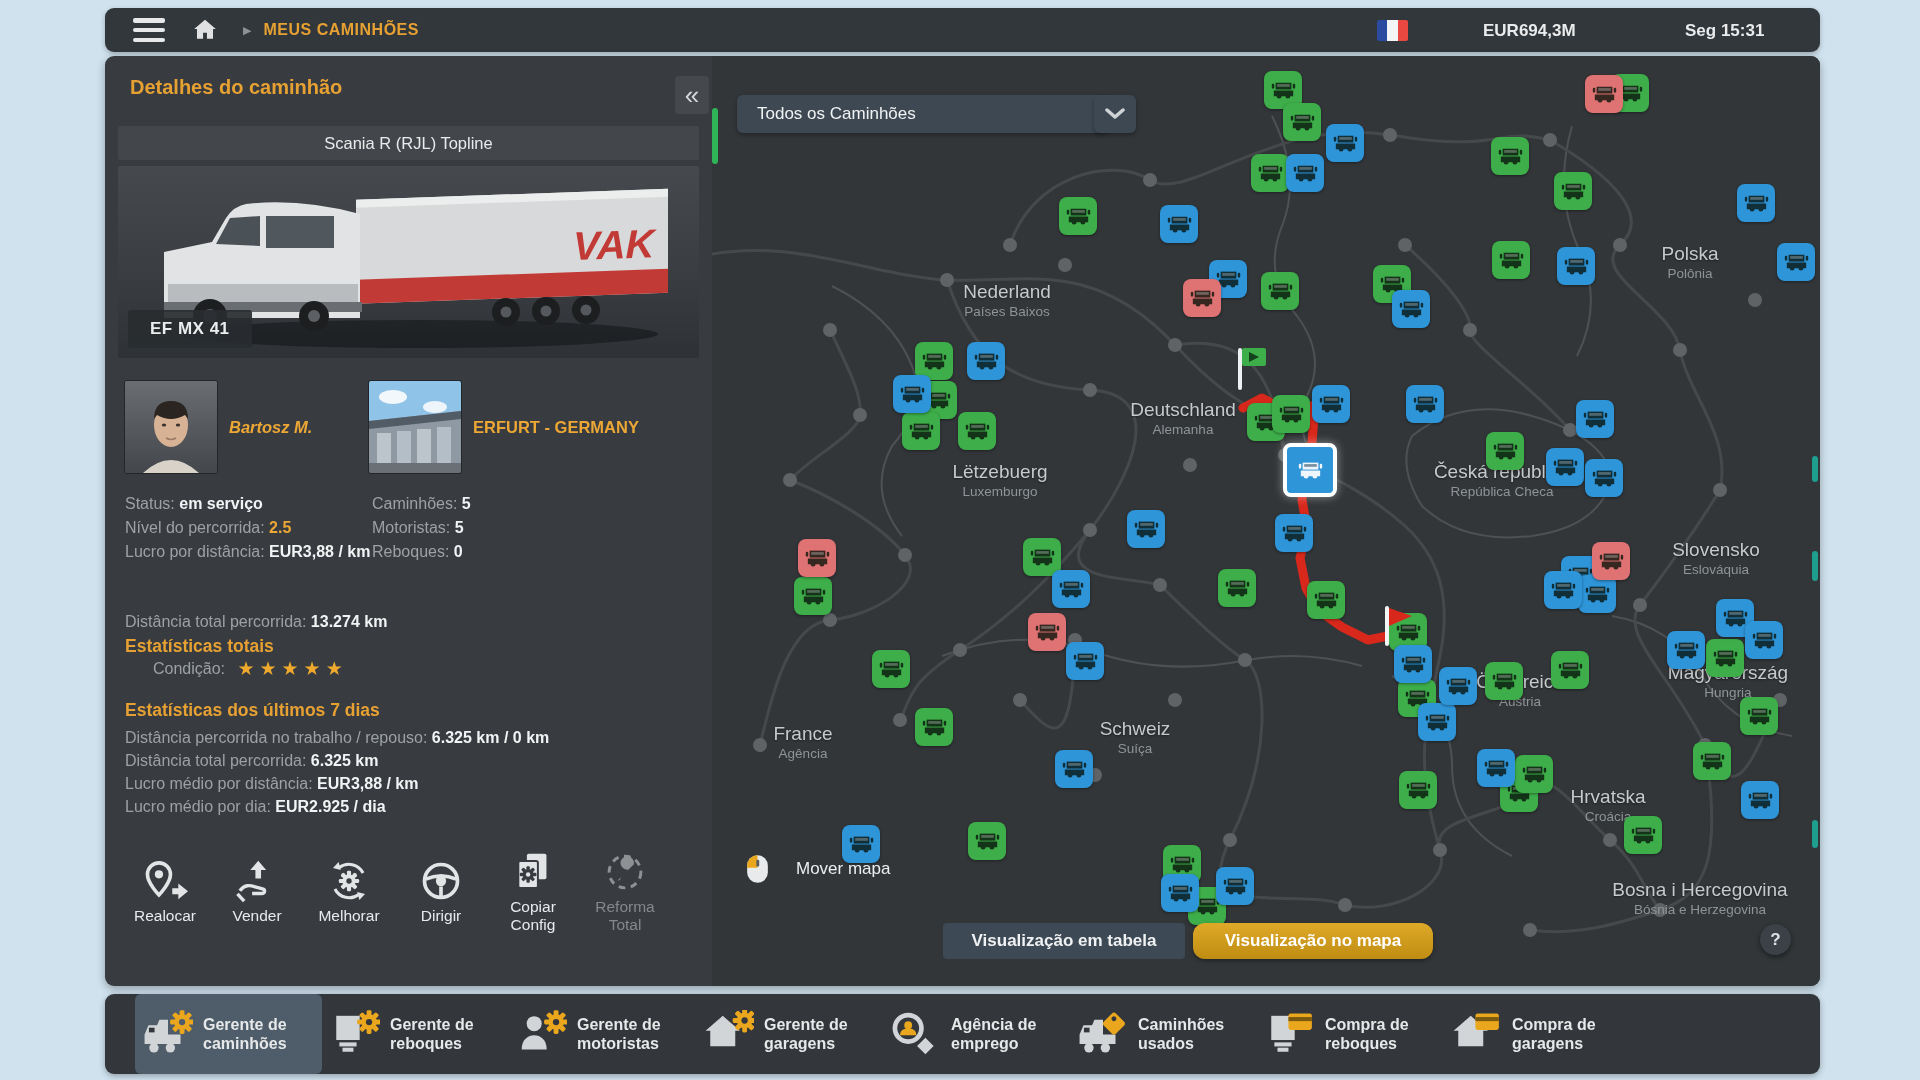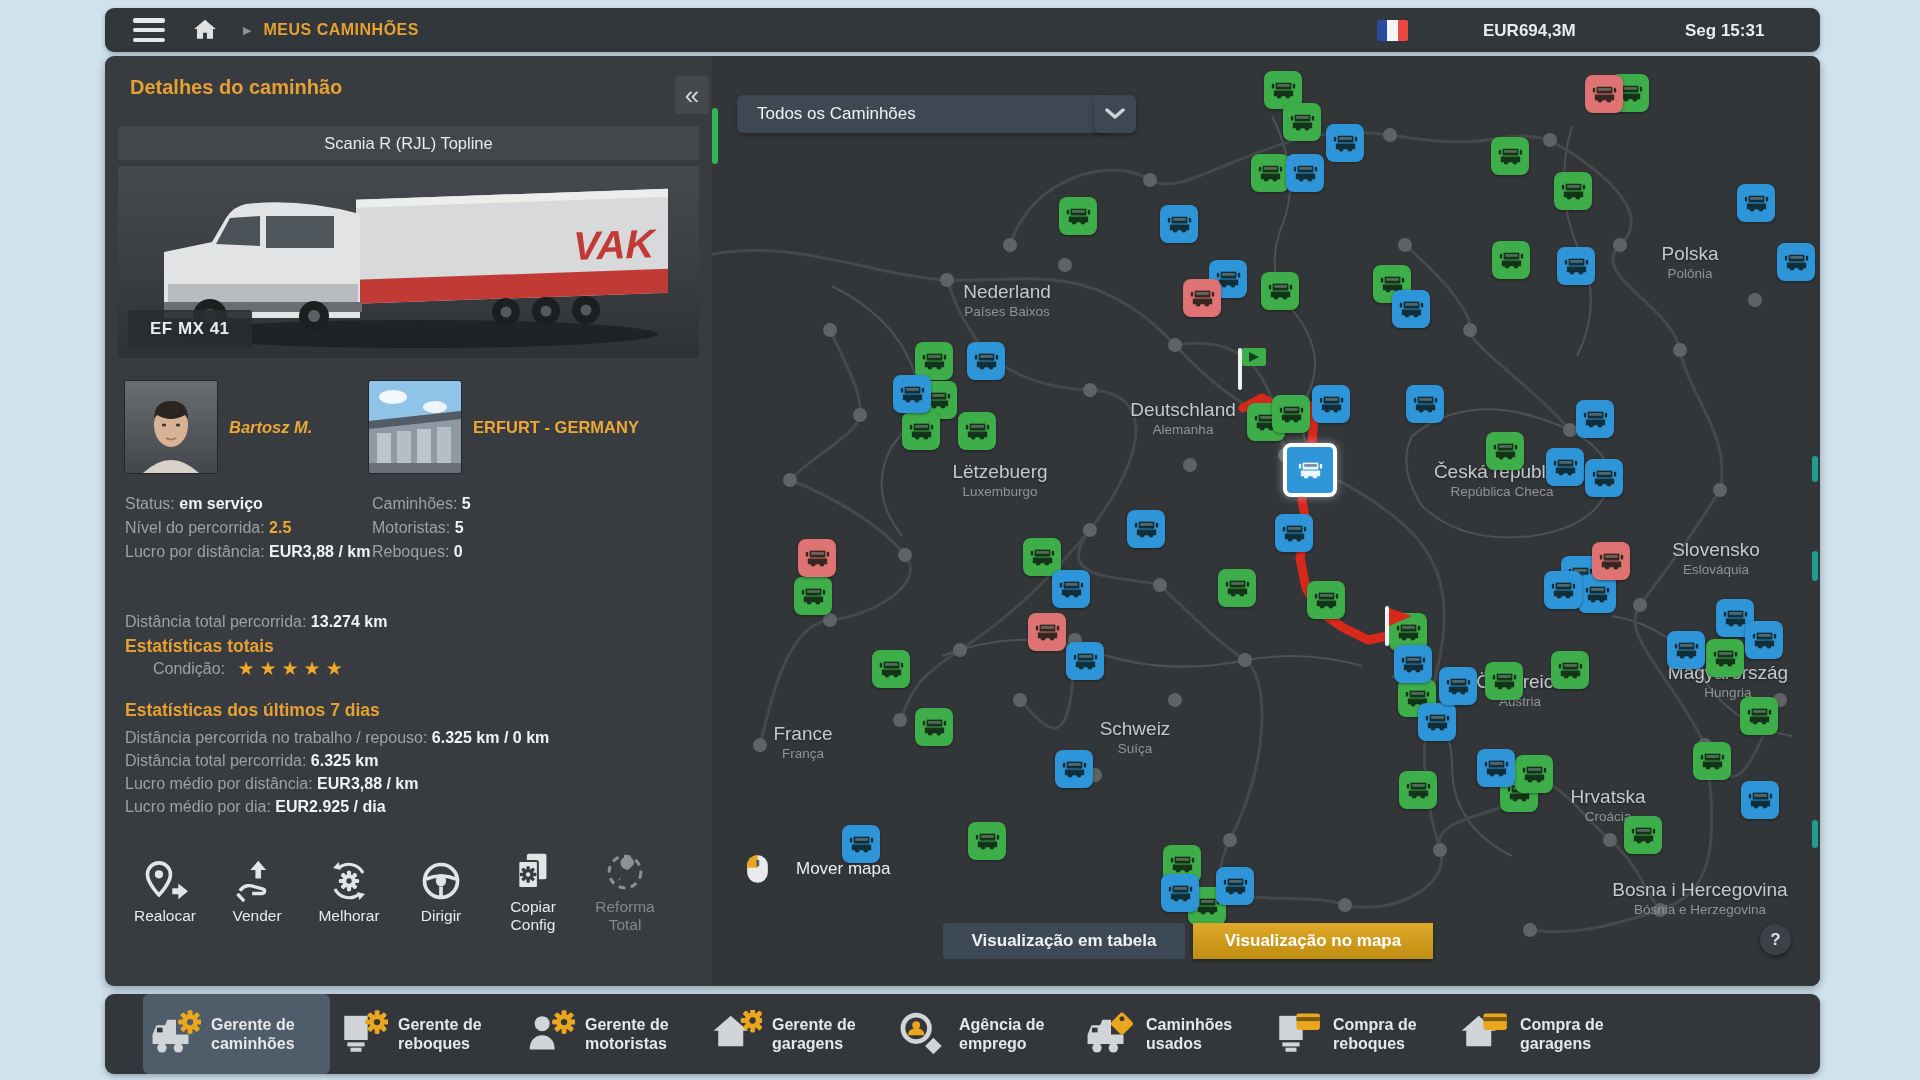--- a/index.html
+++ b/index.html
@@ -84,27 +84,27 @@
   .edgebar{position:absolute;width:6px;border-radius:3px;z-index:4;}
 
   .dropdown{position:absolute;left:25px;top:39px;width:352px;height:38px;background:#3d4852;border-radius:6px;
     display:flex;align-items:center;padding-left:20px;color:#f0f2f3;font-size:17px;z-index:10;cursor:pointer;box-shadow:0 2px 4px rgba(0,0,0,.3);}
   .dd-btn{position:absolute;left:382px;top:39px;width:42px;height:38px;background:#3d4852;border:none;border-radius:6px;
     display:flex;align-items:center;justify-content:center;z-index:10;cursor:pointer;box-shadow:0 2px 4px rgba(0,0,0,.3);}
   .move-hint{position:absolute;left:34px;top:798px;display:flex;align-items:center;gap:27px;z-index:10;color:#eceeef;font-size:17px;}
   .btn-table{position:absolute;left:231px;top:867px;width:242px;height:36px;background:#3d4954;border:none;border-radius:4px;
     color:#eff1f2;font-size:17px;font-weight:bold;z-index:10;cursor:pointer;}
   .btn-map{position:absolute;left:481px;top:867px;width:240px;height:36px;background:linear-gradient(#dfa928,#bf8d12);
-    border:none;border-radius:0;color:#fff;font-size:17px;font-weight:bold;z-index:10;cursor:pointer;box-shadow:0 2px 4px rgba(0,0,0,.35);}
+    border:none;border-radius:12px;color:#fff;font-size:17px;font-weight:bold;z-index:10;cursor:pointer;box-shadow:0 2px 4px rgba(0,0,0,.35);}
   .help{position:absolute;left:1048px;top:868px;width:31px;height:31px;border-radius:50%;background:#3c4147;border:none;
     color:#dfe2e4;font-size:17px;font-weight:bold;z-index:10;cursor:pointer;box-shadow:0 2px 5px rgba(0,0,0,.45);}
 
   
   .bottombar{position:absolute;left:105px;top:994px;width:1715px;height:80px;background:#33373b;border-radius:9px;
-    display:flex;align-items:stretch;padding-left:38px;box-sizing:border-box;box-shadow:0 2px 6px rgba(0,0,0,.3);}
+    display:flex;align-items:stretch;padding-left:30px;box-sizing:border-box;box-shadow:0 2px 6px rgba(0,0,0,.3);}
   .nav-item{width:187px;display:flex;align-items:center;gap:10px;cursor:pointer;border-radius:6px;padding-left:8px;box-sizing:border-box;}
   .nav-item.active{background:#4e5d69;}
   .nicon{width:50px;height:48px;flex:none;}
   .nlabel{color:#e6e8e9;font-size:16px;line-height:19px;font-weight:bold;}
 </style>
 </head>
 <body>
 
 <div class="stage">
 
@@ -391,21 +391,21 @@
           <div class="country" style="left: 471px; top: 362px;">
             <div class="n">Deutschland</div>
             <div class="s">Alemanha</div>
           </div>
           <div class="country" style="left: 288px; top: 424px;">
             <div class="n">Lëtzebuerg</div>
             <div class="s">Luxemburgo</div>
           </div>
           <div class="country" style="left: 91px; top: 686px;">
             <div class="n">France</div>
-            <div class="s">França</div>
+            <div class="s">Agência</div>
           </div>
           <div class="country" style="left: 423px; top: 681px;">
             <div class="n">Schweiz</div>
             <div class="s">Suíça</div>
           </div>
           <div class="country" style="left: 808px; top: 634px;">
             <div class="n">Österreich</div>
             <div class="s">Áustria</div>
           </div>
           <div class="country" style="left: 790px; top: 424px;">

